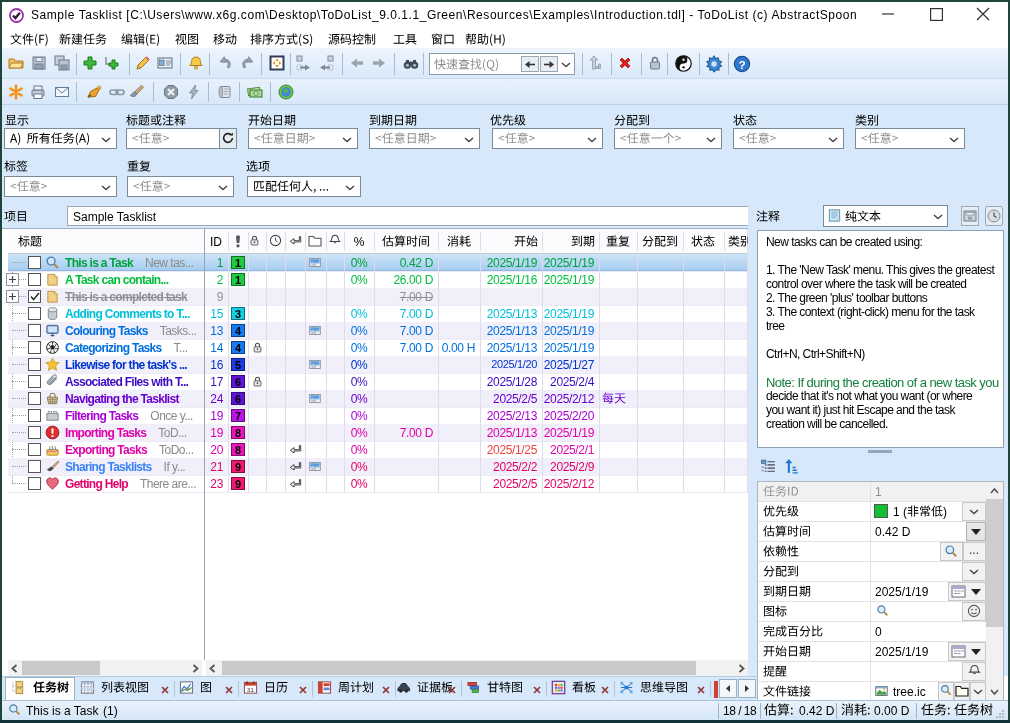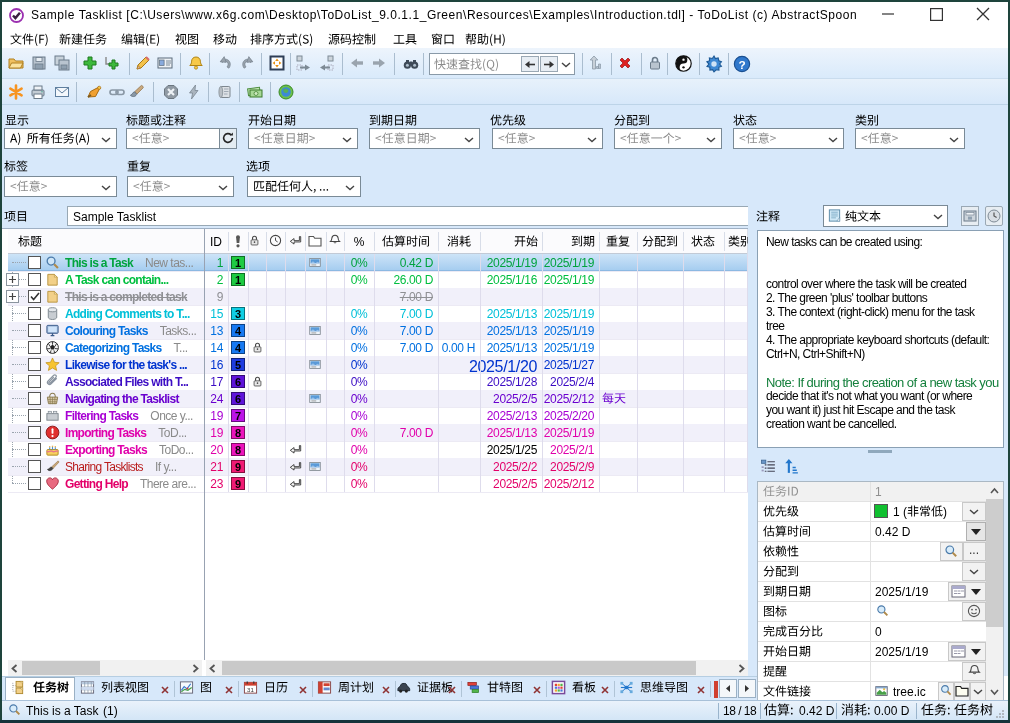--- a/index.html
+++ b/index.html
@@ -801,21 +801,21 @@
 <div style="position:absolute;top:358px;font-size:12px;color:#0033cf;font-weight:normal;white-space:pre;font-family:Liberation Sans,sans-serif;letter-spacing:-0.35px;right:787px;">16</div>
 <div style="position:absolute;left:231px;top:358px;width:14px;height:13px;background:#1e3ce0;border:1px solid rgba(0,0,0,.45)"></div>
 <div style="position:absolute;top:358.5px;font-size:11px;color:#000;font-weight:normal;white-space:pre;font-family:Liberation Sans,sans-serif;left:233.0px;width:10px;text-align:center;"><b>5</b></div>
 <div style="position:absolute;left:308px;top:358px;line-height:0"><svg width="14" height="13" viewBox="0 0 16 16">
         <rect x="1.5" y="3" width="13" height="10" fill="#eef4fa" stroke="#7d868e"></rect>
         <rect x="2.5" y="4" width="11" height="5" fill="#5a9ad8"></rect>
         <path d="M2.5 9l3-2.5 3 2.5 2.5-2 3.5 2" fill="#9ac0e8"></path>
         <path d="M3.5 11h6" stroke="#888" stroke-width="1"></path>
       </svg></div>
 <div style="position:absolute;top:358px;font-size:12px;color:#0033cf;font-weight:normal;white-space:pre;font-family:Liberation Sans,sans-serif;letter-spacing:-0.35px;left:344.0px;width:30px;text-align:center;">0%</div>
-<div style="position:absolute;top:358px;font-size:16px;color:#0033cf;font-weight:normal;white-space:pre;font-family:Liberation Sans,sans-serif;letter-spacing:-0.35px;right:473px;">2025/1/20</div>
+<div style="position:absolute;top:358px;font-size:11px;color:#0033cf;font-weight:normal;white-space:pre;font-family:Liberation Sans,sans-serif;letter-spacing:-0.35px;right:473px;">2025/1/20</div>
 <div style="position:absolute;top:358px;font-size:12px;color:#0033cf;font-weight:normal;white-space:pre;font-family:Liberation Sans,sans-serif;letter-spacing:-0.35px;right:416px;">2025/1/27</div>
 <div style="position:absolute;left:8px;top:390px;width:740px;height:1px;background:#eceaf4"></div>
 <div style="position:absolute;left:12px;top:381px;width:14px;height:1px;border-top:1px dotted #9aa4ae"></div>
 <div style="position:absolute;left:28px;top:375px;width:13px;height:13px;background:#fff;border:1px solid #555"></div>
 <div style="position:absolute;left:45px;top:374px;line-height:0"><svg width="15" height="15" viewBox="0 0 16 16">
         <path d="M12.5 4.5l-6 6a2.2 2.2 0 01-3.2-3.2l6-6a1.6 1.6 0 012.3 2.3l-6 6a.8.8 0 01-1.2-1.2l5-5" fill="none" stroke="#8a94a0" stroke-width="1.3"></path>
       </svg></div>
 <div style="position:absolute;left:65px;top:375px;width:138px;overflow:hidden;font-size:12px;font-family:'Liberation Sans',sans-serif;white-space:nowrap"><span style="color:#3c0cc4;font-weight:bold;letter-spacing:-0.7px;">Associated Files with T...</span><span style="color:#8a8a8a;letter-spacing:-0.5px;margin-left:12px"></span></div>
 <div style="position:absolute;top:375px;font-size:12px;color:#3c0cc4;font-weight:normal;white-space:pre;font-family:Liberation Sans,sans-serif;letter-spacing:-0.35px;right:787px;">17</div>
 <div style="position:absolute;left:231px;top:375px;width:14px;height:13px;background:#5f14da;border:1px solid rgba(0,0,0,.45)"></div>
@@ -898,31 +898,31 @@
         <path d="M5 4.5v1M8 4v1M11 4.5v1" stroke="#e8a020" stroke-width="1.4"></path>
       </svg></div>
 <div style="position:absolute;left:65px;top:443px;width:138px;overflow:hidden;font-size:12px;font-family:'Liberation Sans',sans-serif;white-space:nowrap"><span style="color:#e000ab;font-weight:bold;letter-spacing:-0.7px;">Exporting Tasks</span><span style="color:#8a8a8a;letter-spacing:-0.5px;margin-left:12px">ToDo...</span></div>
 <div style="position:absolute;top:443px;font-size:12px;color:#e000ab;font-weight:normal;white-space:pre;font-family:Liberation Sans,sans-serif;letter-spacing:-0.35px;right:787px;">20</div>
 <div style="position:absolute;left:231px;top:443px;width:14px;height:13px;background:#ec14bc;border:1px solid rgba(0,0,0,.45)"></div>
 <div style="position:absolute;top:443.5px;font-size:11px;color:#000;font-weight:normal;white-space:pre;font-family:Liberation Sans,sans-serif;left:233.0px;width:10px;text-align:center;"><b>8</b></div>
 <div style="position:absolute;left:289px;top:443px;line-height:0"><svg width="13" height="13" viewBox="0 0 16 16">
         <path d="M12.8 3.2v5H6.2V5.6L1.6 9l4.6 3.4V9.8h8.2V3.2z" fill="#f8f8f8" stroke="#333" stroke-width="1.1" stroke-linejoin="round"></path>
       </svg></div>
 <div style="position:absolute;top:443px;font-size:12px;color:#e000ab;font-weight:normal;white-space:pre;font-family:Liberation Sans,sans-serif;letter-spacing:-0.35px;left:344.0px;width:30px;text-align:center;">0%</div>
-<div style="position:absolute;top:443px;font-size:12px;color:#000000;font-weight:normal;white-space:pre;font-family:Liberation Sans,sans-serif;letter-spacing:-0.35px;right:473px;">2025/1/25</div>
+<div style="position:absolute;top:443px;font-size:12px;color:#ef4444;font-weight:normal;white-space:pre;font-family:Liberation Sans,sans-serif;letter-spacing:-0.35px;right:473px;">2025/1/25</div>
 <div style="position:absolute;top:443px;font-size:12px;color:#e000ab;font-weight:normal;white-space:pre;font-family:Liberation Sans,sans-serif;letter-spacing:-0.35px;right:416px;">2025/2/1</div>
 <div style="position:absolute;left:8px;top:458px;width:740px;height:17px;background:#f1f0fa"></div>
 <div style="position:absolute;left:8px;top:475px;width:740px;height:1px;background:#eceaf4"></div>
 <div style="position:absolute;left:12px;top:466px;width:14px;height:1px;border-top:1px dotted #9aa4ae"></div>
 <div style="position:absolute;left:28px;top:460px;width:13px;height:13px;background:#fff;border:1px solid #555"></div>
 <div style="position:absolute;left:45px;top:459px;line-height:0"><svg width="15" height="15" viewBox="0 0 16 16">
         <path d="M14 2L7 8.5l1.5 1.7L15 3.2z" fill="#caa87a" stroke="#97754a" stroke-width=".7"></path>
         <path d="M7 8.5c-1.8 0-2 2-4.5 2.6 1.4 1.6 4.2 2.2 6-.9z" fill="#444" stroke="#222" stroke-width=".5"></path>
       </svg></div>
-<div style="position:absolute;left:65px;top:460px;width:138px;overflow:hidden;font-size:12px;font-family:'Liberation Sans',sans-serif;white-space:nowrap"><span style="color:#b91c1c;font-weight:normal;letter-spacing:-0.7px;">Sharing Tasklists</span><span style="color:#8a8a8a;letter-spacing:-0.5px;margin-left:12px">If y...</span></div>
+<div style="position:absolute;left:65px;top:460px;width:138px;overflow:hidden;font-size:12px;font-family:'Liberation Sans',sans-serif;white-space:nowrap"><span style="color:#3b82f6;font-weight:bold;letter-spacing:-0.7px;">Sharing Tasklists</span><span style="color:#8a8a8a;letter-spacing:-0.5px;margin-left:12px">If y...</span></div>
 <div style="position:absolute;top:460px;font-size:12px;color:#e30069;font-weight:normal;white-space:pre;font-family:Liberation Sans,sans-serif;letter-spacing:-0.35px;right:787px;">21</div>
 <div style="position:absolute;left:231px;top:460px;width:14px;height:13px;background:#f01a74;border:1px solid rgba(0,0,0,.45)"></div>
 <div style="position:absolute;top:460.5px;font-size:11px;color:#000;font-weight:normal;white-space:pre;font-family:Liberation Sans,sans-serif;left:233.0px;width:10px;text-align:center;"><b>9</b></div>
 <div style="position:absolute;left:289px;top:460px;line-height:0"><svg width="13" height="13" viewBox="0 0 16 16">
         <path d="M12.8 3.2v5H6.2V5.6L1.6 9l4.6 3.4V9.8h8.2V3.2z" fill="#f8f8f8" stroke="#333" stroke-width="1.1" stroke-linejoin="round"></path>
       </svg></div>
 <div style="position:absolute;left:308px;top:460px;line-height:0"><svg width="14" height="13" viewBox="0 0 16 16">
         <rect x="1.5" y="3" width="13" height="10" fill="#eef4fa" stroke="#7d868e"></rect>
         <rect x="2.5" y="4" width="11" height="5" fill="#5a9ad8"></rect>
         <path d="M2.5 9l3-2.5 3 2.5 2.5-2 3.5 2" fill="#9ac0e8"></path>
@@ -979,30 +979,30 @@
       <path d="M6.5 1L2.5 4.5 6.5 8" fill="none" stroke="#555" stroke-width="1.8"></path>
     </svg>
     <div style="position:absolute;left:222px;top:661px;width:474px;height:14px;background:#c9c9c9"></div>
     <svg style="position:absolute;left:737px;top:664px" width="9" height="9" viewBox="0 0 9 9">
       <path d="M2.5 1l4 3.5-4 3.5" fill="none" stroke="#555" stroke-width="1.8"></path>
     </svg>
 <div style="position:absolute;left:748px;top:228px;width:260px;height:448px;background:#d7e8fa"></div>
 <div style="position:absolute;left:748px;top:202px;width:4px;height:26px;background:#d7e8fa"></div>
 <div style="position:absolute;left:757px;top:230px;width:247px;height:218px;background:#fff;border:1px solid #8aa0b4"></div>
 <div style="position:absolute;top:235px;font-size:12px;color:#000;font-weight:normal;white-space:pre;font-family:Liberation Sans,sans-serif;letter-spacing:-0.55px;left:766px;">New tasks can be created using:</div>
+<div style="position:absolute;top:263px;font-size:12px;color:#000;font-weight:normal;white-space:pre;font-family:Liberation Sans,sans-serif;letter-spacing:-0.55px;left:766px;">1. The 'New Task' menu. This gives the greatest</div>
 <div style="position:absolute;top:277px;font-size:12px;color:#000;font-weight:normal;white-space:pre;font-family:Liberation Sans,sans-serif;letter-spacing:-0.55px;left:766px;">control over where the task will be created</div>
 <div style="position:absolute;top:291px;font-size:12px;color:#000;font-weight:normal;white-space:pre;font-family:Liberation Sans,sans-serif;letter-spacing:-0.55px;left:766px;">2. The green 'plus' toolbar buttons</div>
 <div style="position:absolute;top:305px;font-size:12px;color:#000;font-weight:normal;white-space:pre;font-family:Liberation Sans,sans-serif;letter-spacing:-0.55px;left:766px;">3. The context (right-click) menu for the task</div>
 <div style="position:absolute;top:319px;font-size:12px;color:#000;font-weight:normal;white-space:pre;font-family:Liberation Sans,sans-serif;letter-spacing:-0.55px;left:766px;">tree</div>
-<div style="position:absolute;top:333px;font-size:12px;color:#000;font-weight:normal;white-space:pre;font-family:Liberation Sans,sans-serif;letter-spacing:-0.55px;left:766px;">4. The appropriate keyboard shortcuts (default:</div>
 <div style="position:absolute;top:347px;font-size:12px;color:#000;font-weight:normal;white-space:pre;font-family:Liberation Sans,sans-serif;letter-spacing:-0.55px;left:766px;">Ctrl+N, Ctrl+Shift+N)</div>
 <div style="position:absolute;top:375px;font-size:13px;color:#15803d;font-weight:normal;white-space:pre;font-family:Liberation Sans,sans-serif;letter-spacing:-0.55px;left:766px;">Note: If during the creation of a new task you</div>
 <div style="position:absolute;top:389px;font-size:12px;color:#000;font-weight:normal;white-space:pre;font-family:Liberation Sans,sans-serif;letter-spacing:-0.55px;left:766px;">decide that it's not what you want (or where</div>
 <div style="position:absolute;top:403px;font-size:12px;color:#000;font-weight:normal;white-space:pre;font-family:Liberation Sans,sans-serif;letter-spacing:-0.55px;left:766px;">you want it) just hit Escape and the task</div>
-<div style="position:absolute;top:417px;font-size:12px;color:#000;font-weight:normal;white-space:pre;font-family:Liberation Sans,sans-serif;letter-spacing:-0.55px;left:766px;">creation want be cancelled.</div>
+<div style="position:absolute;top:417px;font-size:12px;color:#000;font-weight:normal;white-space:pre;font-family:Liberation Sans,sans-serif;letter-spacing:-0.55px;left:766px;">creation will be cancelled.</div>
 <div style="position:absolute;left:868px;top:450px;width:24px;height:3px;background:#8fa8bc"></div>
 <div style="position:absolute;left:760px;top:458px;line-height:0"><svg width="17" height="17" viewBox="0 0 16 16">
         <rect x="1.5" y="2" width="4" height="3" fill="#6a96c8" stroke="#38618e" stroke-width=".7"></rect>
         <path d="M7 3.5h7M7 6.5h7M7 9.5h7M7 12.5h7M4.5 6.5h1.6M4.5 9.5h1.6M4.5 12.5h1.6" stroke="#445" stroke-width="1.1"></path>
         <rect x="1.5" y="7.8" width="2" height="1.6" fill="#99b"></rect>
         <rect x="1.5" y="11" width="2" height="1.6" fill="#99b"></rect>
       </svg></div>
 <div style="position:absolute;left:783px;top:458px;line-height:0"><svg width="17" height="17" viewBox="0 0 16 16">
         <path d="M5.5 14V4" stroke="#2277cc" stroke-width="2"></path>
         <path d="M5.5 1l-3.4 4h6.8z" fill="#2277cc"></path>

